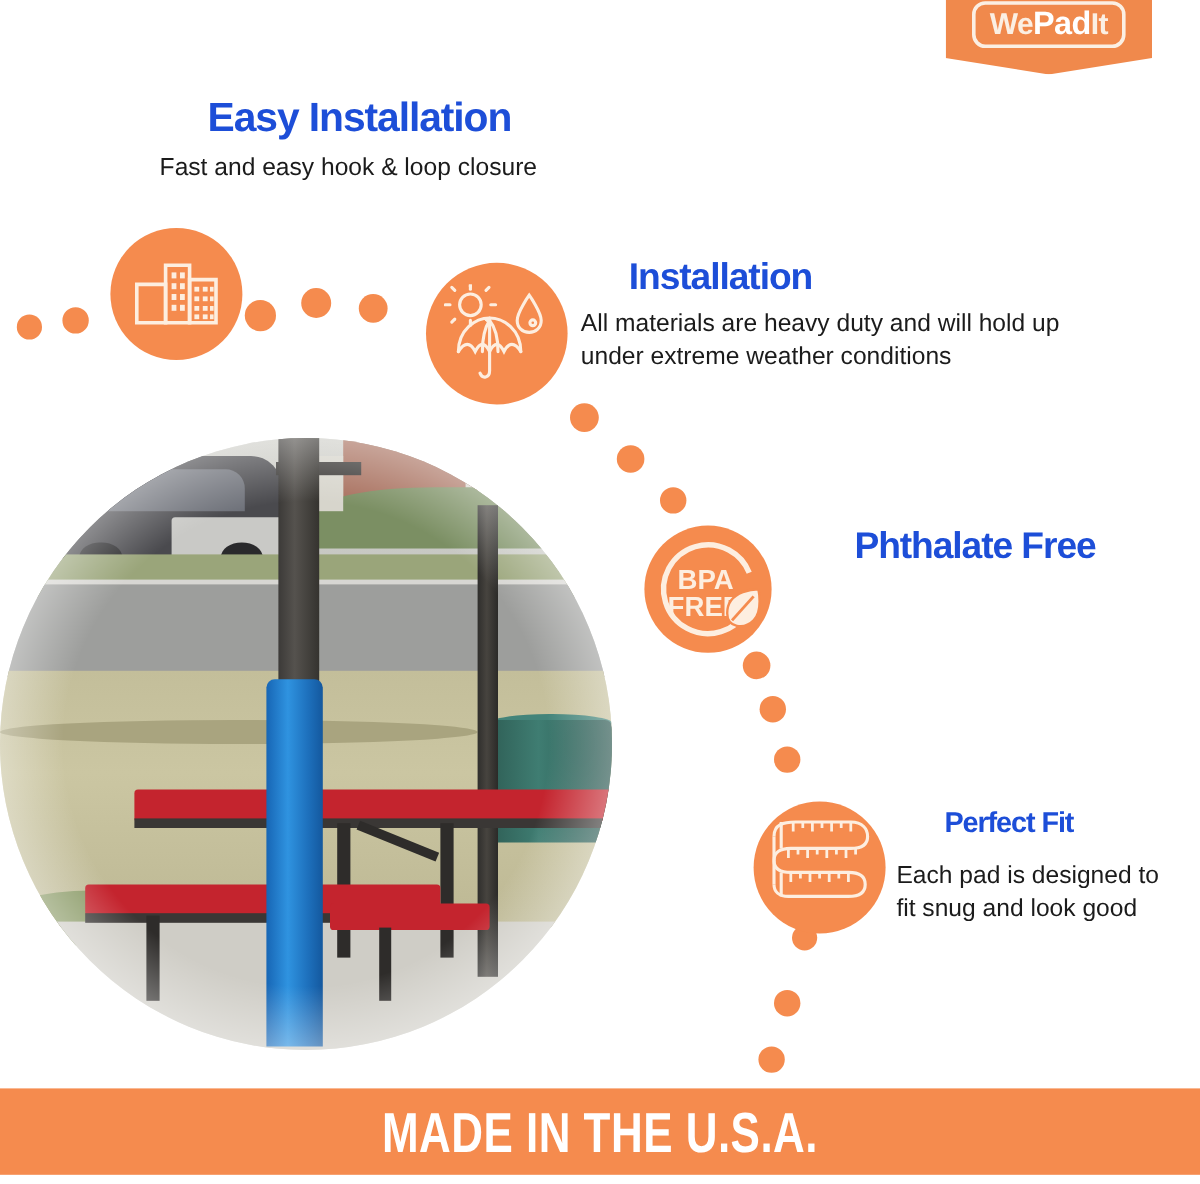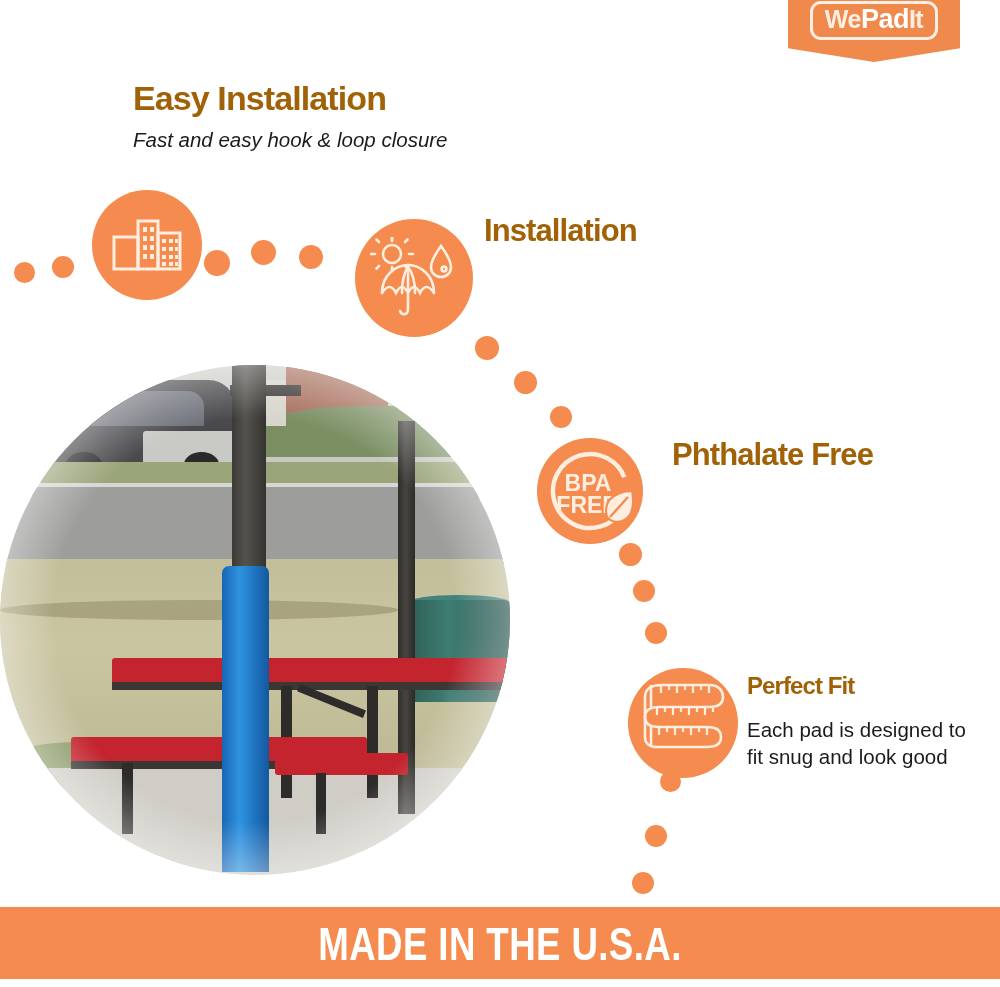--- a/index.html
+++ b/index.html
@@ -36,34 +36,35 @@
     font-size: 25px; letter-spacing: -0.5px;
     font-weight: 700;
     color: #FBEFE3;
   }
   .logo-text .lt-bold { font-weight: 800; color: #FFFFFF; font-size: 27px; }
 
   
   .feat-title {
     position: absolute;
     font-weight: 800;
-    color: #a16207;
+    color: #1d4ed8;
     letter-spacing: -0.9px;
     white-space: nowrap;
+    margin-left: 40px;
   }
   .feat-desc {
     position: absolute;
     color: #1b1b1b;
     font-size: 20.5px;
     line-height: 1.33;
     font-weight: 400;
   }
 
   #t-install { left: 133px; top: 79px; font-size: 34px; }
-  #d-install { left: 133px; top: 126px; width: 420px; font-style: italic; }
+  #d-install { left: 133px; top: 126px; width: 420px; }
 
   #t-weather { left: 484px; top: 213px; font-size: 31px; }
   #d-weather { left: 484px; top: 256px; width: 420px; }
 
   #t-phthalate { left: 672px; top: 437px; font-size: 31px; }
   #d-phthalate { left: 672px; top: 481px; width: 270px; }
 
   #t-perfect { left: 747px; top: 672px; font-size: 24px; }
   #d-perfect { left: 747px; top: 716px; width: 230px; }
 
@@ -181,20 +182,21 @@
   <div class="logo-banner">
     <div class="logo-box">
       <span class="logo-text"><span>We</span><span class="lt-bold">Pad</span><span>It</span></span>
     </div>
   </div>
 
   <div class="feat-title" id="t-install">Easy Installation</div>
   <div class="feat-desc" id="d-install">Fast and easy hook &amp; loop closure</div>
 
   <div class="feat-title" id="t-weather">Installation</div>
+  <div class="feat-desc" id="d-weather">All materials are heavy duty and will hold up under extreme weather conditions</div>
 
   <div class="feat-title" id="t-phthalate">Phthalate Free</div>
 
   <div class="feat-title" id="t-perfect">Perfect Fit</div>
   <div class="feat-desc" id="d-perfect">Each pad is designed to fit snug and look good</div>
 
   <div class="dot" style="left:14px;  top:262px; width:21px; height:21px;"></div>
   <div class="dot" style="left:52px;  top:256px; width:22px; height:22px;"></div>
   <div class="dot" style="left:204px; top:250px; width:26px; height:26px;"></div>
   <div class="dot" style="left:251px; top:240px; width:25px; height:25px;"></div>

